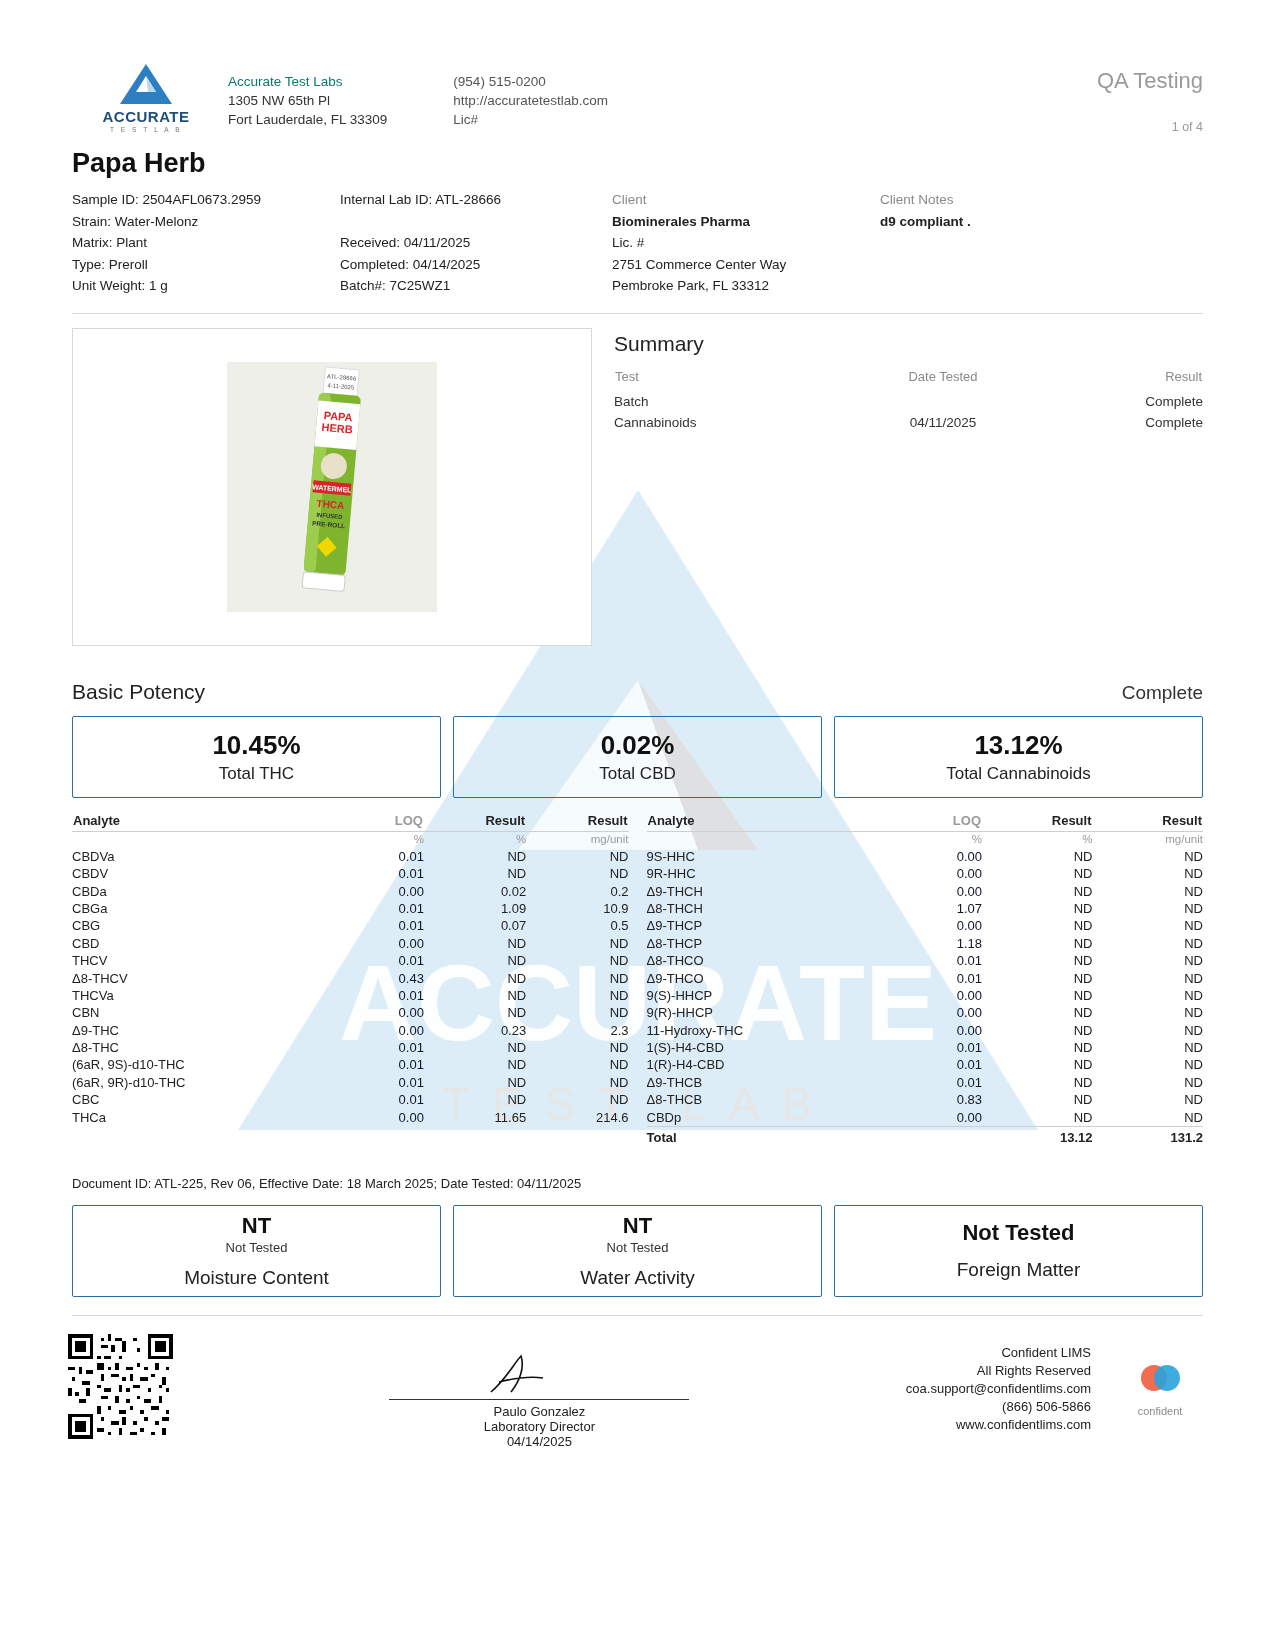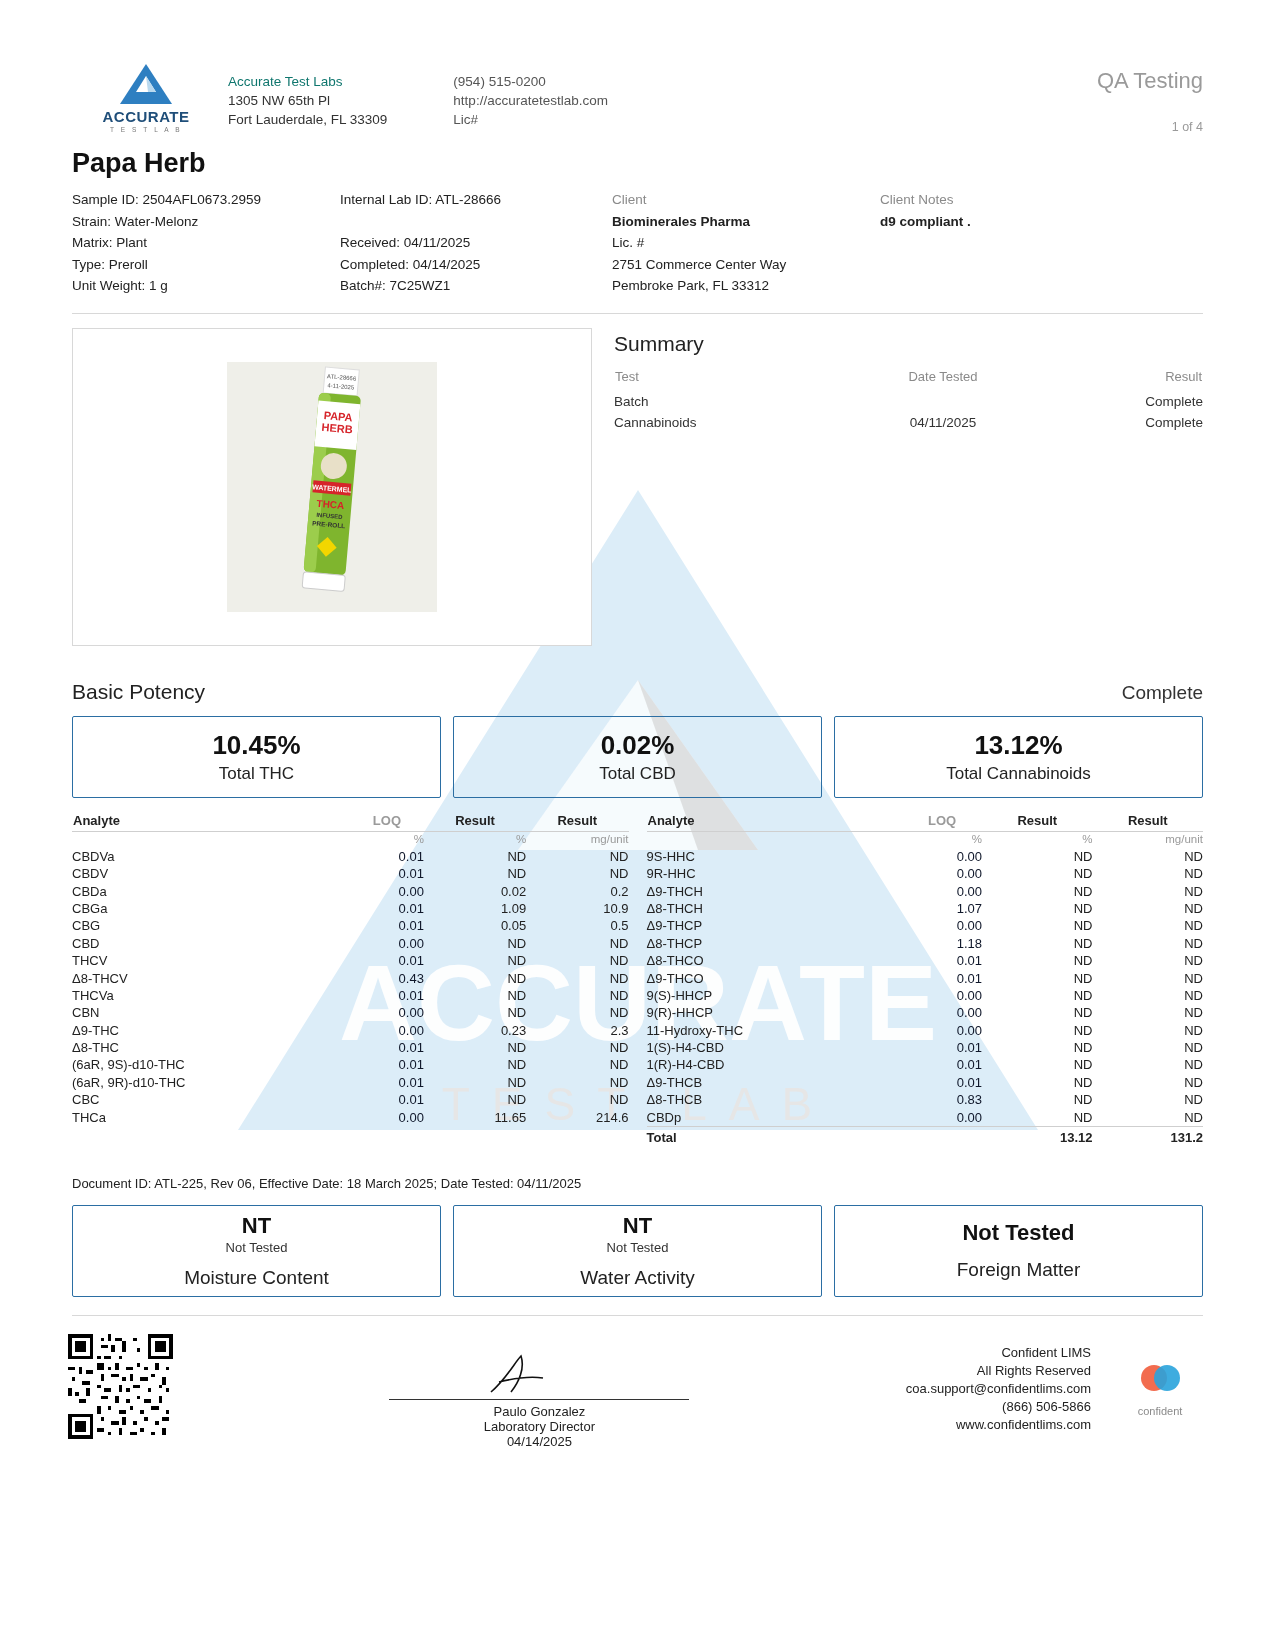--- a/index.html
+++ b/index.html
@@ -67,21 +67,21 @@
   .bp-head .complete { margin-left:auto; font-size:19px; color:#333; }
 
   .cards { display:flex; gap:12px; margin-top:12px; }
   .card { flex:1; border:1px solid #2b6ea3; border-radius:2px; height:82px; display:flex; flex-direction:column; align-items:center; justify-content:center; }
   .card .big { font-size:26px; font-weight:bold; color:#111; }
   .card .lbl { font-size:17px; color:#222; margin-top:3px;}
 
   
   .analytes { display:flex; gap:18px; margin-top:14px; font-size:13px; }
   table.an { width:100%; border-collapse:collapse; }
-  table.an th { font-weight:bold; font-size:13px; color:#222; padding-bottom:1px;}
+  table.an th { font-weight:bold; font-size:13px; color:#222; text-align:right; padding-bottom:1px;}
   table.an th.left { text-align:left; }
   table.an th.loq { color:#9a9a9a; font-weight:bold;}
   table.an tr.units td { color:#9a9a9a; font-size:11.5px; text-align:right; padding-bottom:3px;}
   table.an td { padding:1.2px 0; text-align:right; }
   table.an td.name { text-align:left; color:#222; }
   table.an td.loq { color:#0f172a; }
   table.an thead th { border-bottom:0; }
   table.an .hdrrow th { border-bottom:1px solid #cfcfcf; padding-bottom:3px;}
   table.an tr.total td { border-top:1px solid #cfcfcf; font-weight:bold; padding-top:3px; }
   table.an tr.total td.name { font-weight:bold; }
@@ -302,21 +302,21 @@
               </tr>
               <tr>
                 <td class="name">CBGa</td>
                 <td class="loq">0.01</td>
                 <td>1.09</td>
                 <td>10.9</td>
               </tr>
               <tr>
                 <td class="name">CBG</td>
                 <td class="loq">0.01</td>
-                <td>0.05</td>
+                <td>0.07</td>
                 <td>0.5</td>
               </tr>
               <tr>
                 <td class="name">CBD</td>
                 <td class="loq">0.00</td>
                 <td>ND</td>
                 <td>ND</td>
               </tr>
               <tr>
                 <td class="name">THCV</td>

